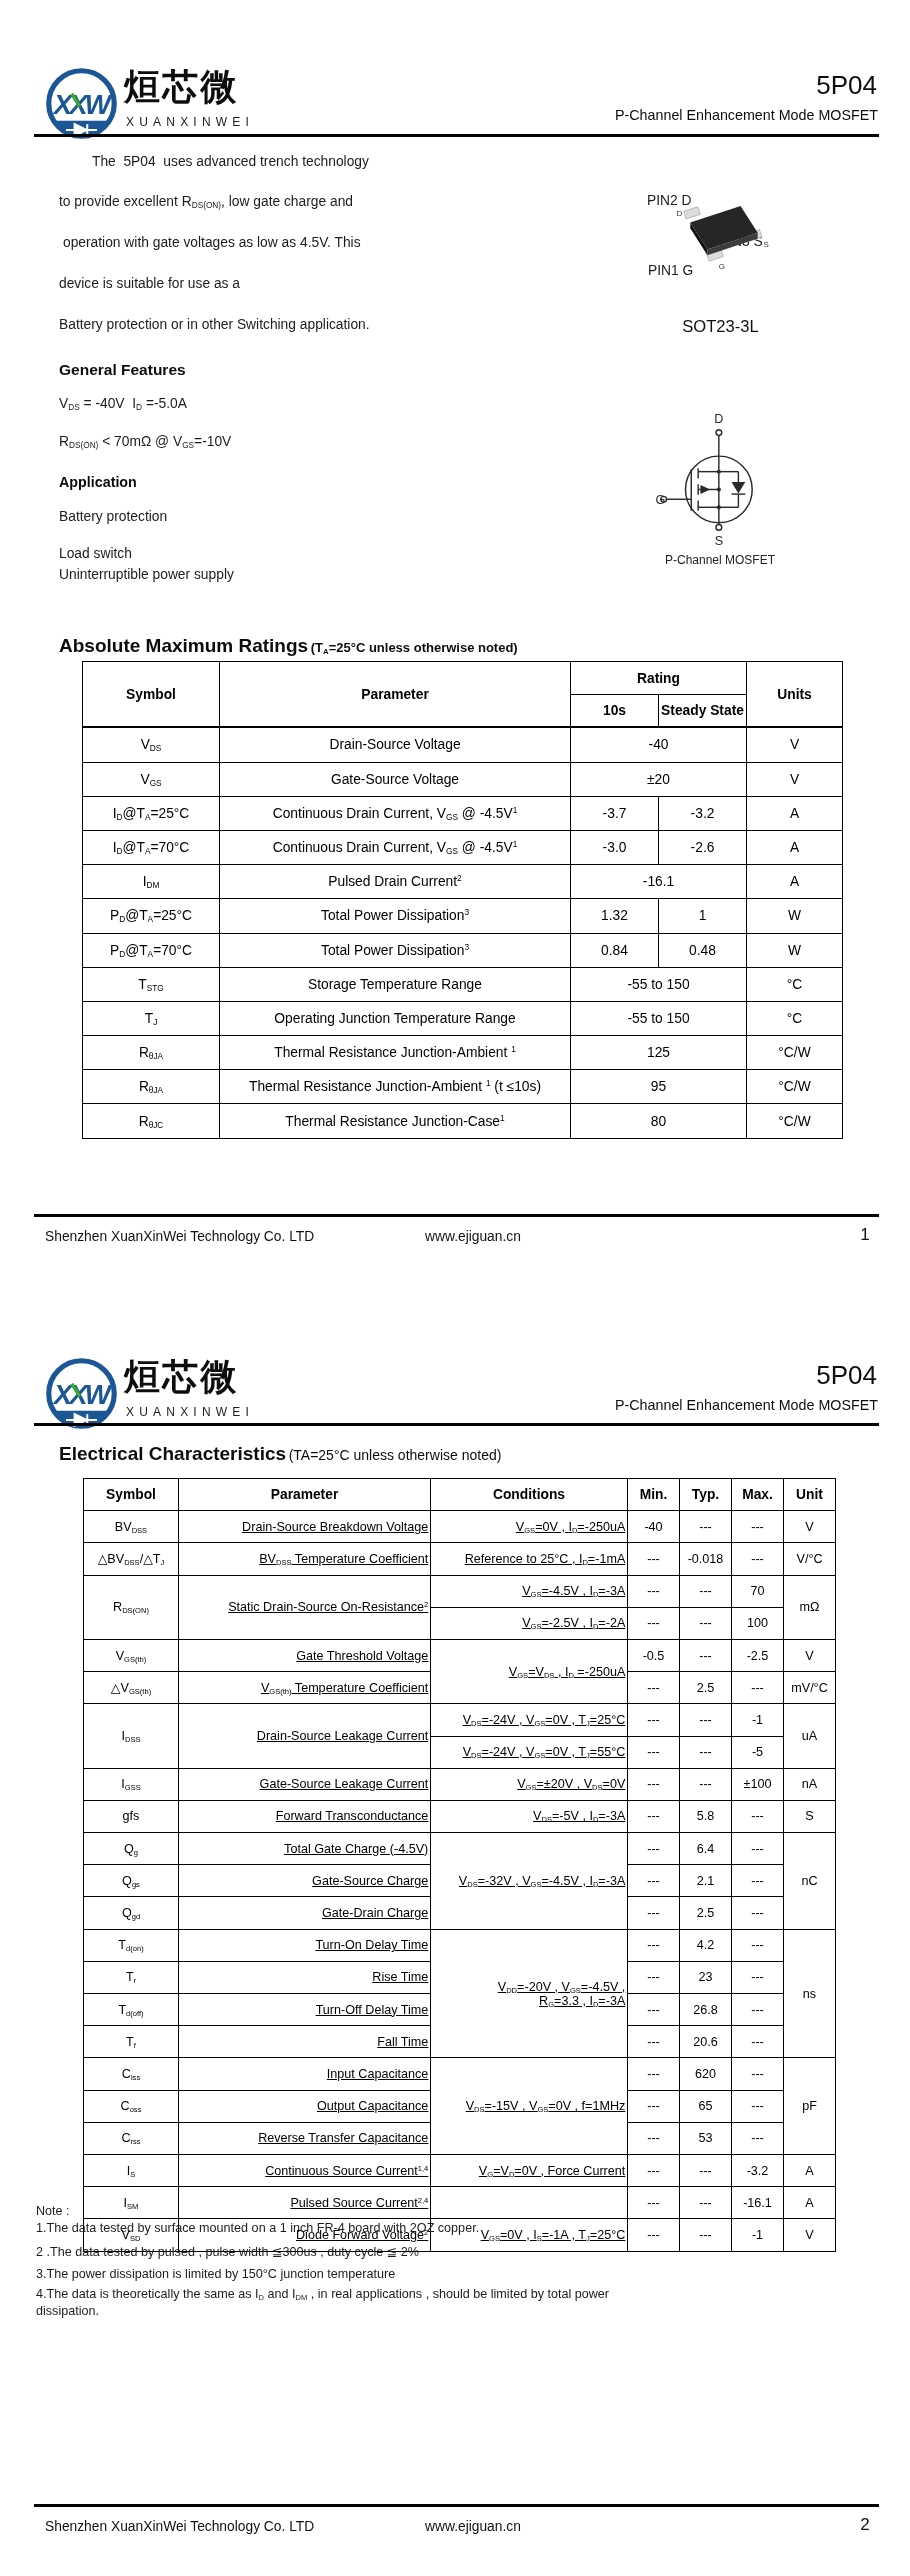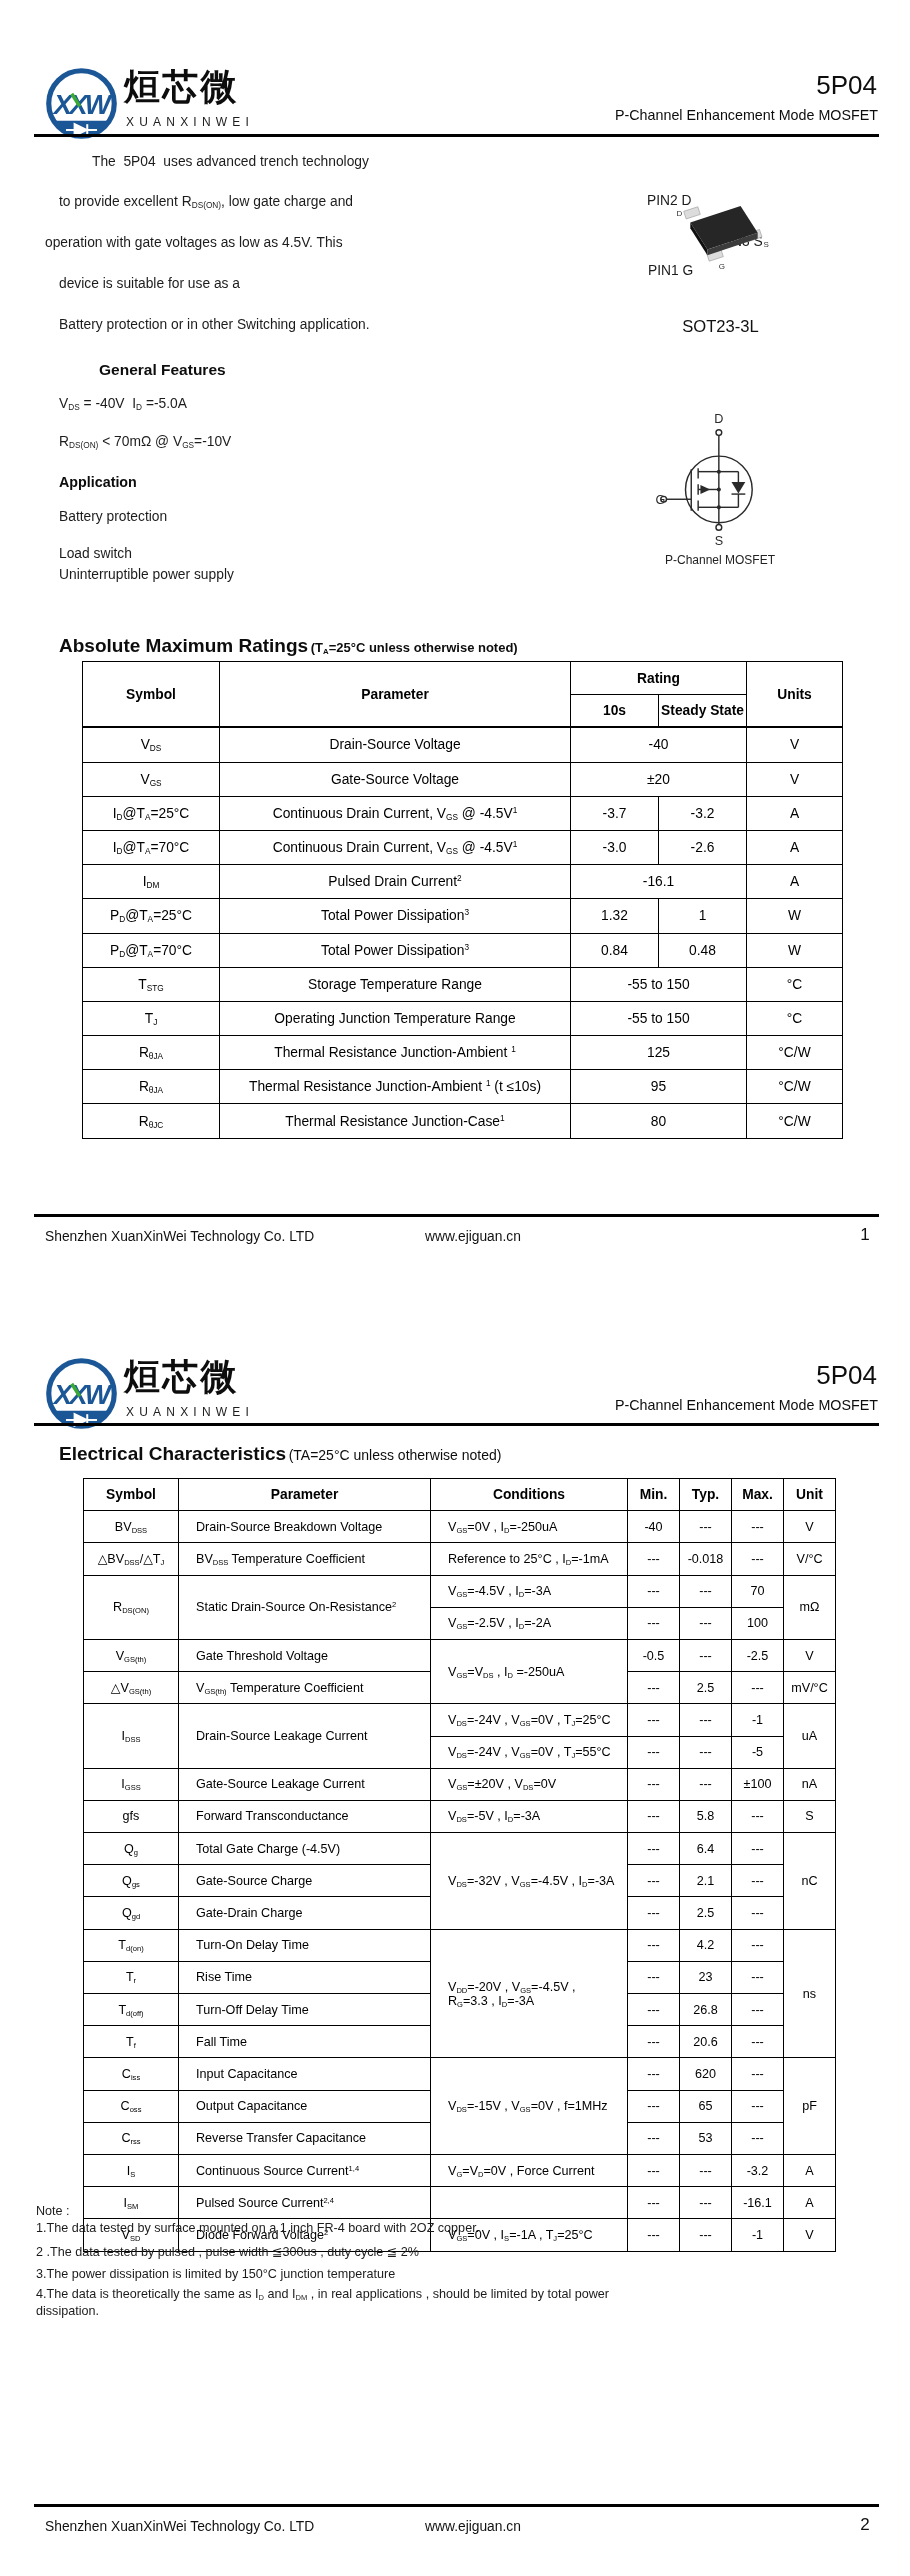--- a/index.html
+++ b/index.html
@@ -7,21 +7,21 @@
          font-family:"Liberation Sans","DejaVu Sans",sans-serif;color:#111;overflow:hidden;}
   .abs{position:absolute;}
   .rule{background:#000;}
   
   .cn-name{font-size:36px;font-weight:700;letter-spacing:2.3px;color:#0d0d0d;line-height:1;}
   .en-name{font-size:12px;letter-spacing:5.2px;color:#1c1c1c;line-height:1;}
   .part-no{font-size:26px;color:#0d0d0d;line-height:1;text-align:right;width:189px;}
   .doc-sub{font-size:14.3px;color:#0d0d0d;line-height:1;text-align:right;width:367px;}
   
   .txt{font-size:13.8px;color:#1c1c1c;white-space:pre;line-height:1.15;}
-  .gf-title{font-size:15.5px;font-weight:700;color:#0d0d0d;white-space:pre;margin-left:40px;}
+  .gf-title{font-size:15.5px;font-weight:700;color:#0d0d0d;white-space:pre;}
   .app-title{font-size:14.3px;font-weight:700;color:#0d0d0d;white-space:pre;}
   .pin-label{font-size:13.8px;color:#1c1c1c;white-space:pre;}
   .pkg-name{font-size:16.6px;color:#111;text-align:center;width:109px;}
   .sym-caption{font-size:12px;color:#222;text-align:center;width:138px;}
   .h-big{font-size:19px;font-weight:700;color:#0d0d0d;}
   .h-sub-b{font-size:13px;font-weight:700;color:#0d0d0d;}
   .h-sub{font-size:14px;font-weight:400;color:#0d0d0d;}
   
   table{border-collapse:collapse;table-layout:fixed;background:#fff;}
   th,td{border:1.1px solid #000;text-align:center;vertical-align:middle;padding:0.6px 1.7px;
@@ -29,21 +29,21 @@
   th{font-weight:700;}
   .t1{width:760px;font-size:13.8px;border:1.7px solid #000;}
   .t1 thead{border-bottom:2.3px solid #000;}
   .t1 thead tr:first-child th{height:31px;}
   .t1 thead tr:last-child th{height:30px;}
   .t1 tbody td{height:32px;margin-top:8px;}
   .t2{width:752px;font-size:12.6px;border:1.7px solid #000;}
   .t2 thead{border-bottom:1.7px solid #000;}
   .t2 thead th{height:30px;font-size:13.8px;}
   .t2 tbody td{height:30px;}
-  .lt{text-align:left;padding-left:17px;}
+  .lt{text-align:right;padding-left:0;text-decoration:underline;}
   sub{font-size:60%;vertical-align:-0.25em;line-height:0;}
   sup{font-size:60%;vertical-align:0.55em;line-height:0;}
   
   .note{font-size:12.6px;color:#1c1c1c;line-height:17px;white-space:pre-wrap;}
   .foot-txt{font-size:13.8px;color:#111;white-space:pre;}
   .page-num{font-size:17px;color:#111;width:34px;text-align:center;}
 </style>
 </head>
 <body>
 
@@ -68,21 +68,21 @@
       <path d="M50 50 L64 72" stroke="#3aaa35" stroke-width="6" fill="none"></path>
     </svg>
     <div class="abs cn-name" style="left:124px;top:69px">烜芯微</div>
     <div class="abs en-name" style="left:126px;top:116px">XUANXINWEI</div>
     <div class="abs part-no" style="left:688px;top:72px">5P04</div>
     <div class="abs doc-sub" style="left:511px;top:108px">P-Channel Enhancement Mode MOSFET</div>
     <div class="abs rule" style="left:34px;top:134px;width:845px;height:3.4px"></div>
 
     <div class="abs txt" style="left:92px;top:154px">The  5P04  uses advanced trench technology</div>
     <div class="abs txt" style="left:59px;top:194px">to provide excellent R<sub>DS(ON)</sub>, low gate charge and</div>
-    <div class="abs txt" style="left:45px;top:235px">operation with gate voltages as low as 4.5V. This</div>
+    <div class="abs txt" style="left:63px;top:235px">operation with gate voltages as low as 4.5V. This</div>
     <div class="abs txt" style="left:59px;top:276px">device is suitable for use as a</div>
     <div class="abs txt" style="left:59px;top:317px">Battery protection or in other Switching application.</div>
 
     <div class="abs gf-title" style="left:59px;top:361px">General Features</div>
     <div class="abs txt" style="left:59px;top:396px">V<sub>DS</sub> = -40V  I<sub>D</sub> =-5.0A</div>
     <div class="abs txt" style="left:59px;top:434px">R<sub>DS(ON)</sub> &lt; 70mΩ @ V<sub>GS</sub>=-10V</div>
 
     <div class="abs app-title" style="left:59px;top:474px">Application</div>
     <div class="abs txt" style="left:59px;top:509px">Battery protection</div>
     <div class="abs txt" style="left:59px;top:546px">Load switch</div>

